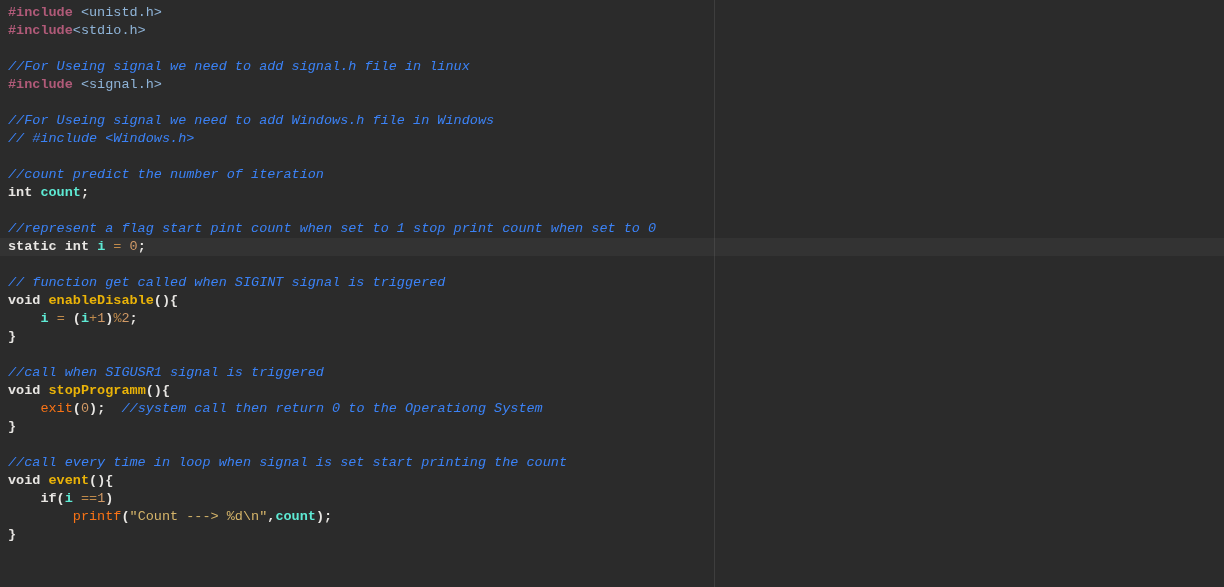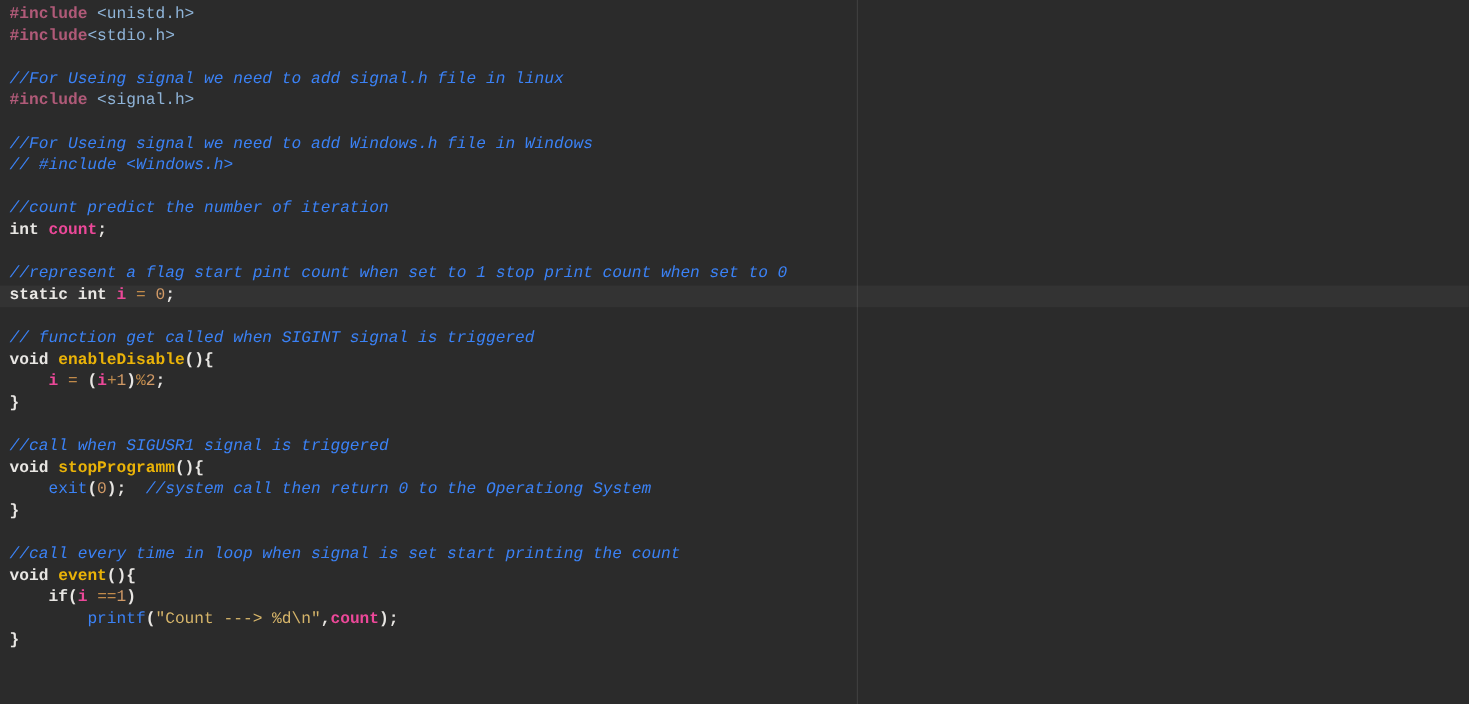--- a/index.html
+++ b/index.html
@@ -40,25 +40,25 @@
     width: 1224px;
     height: 18px;
     background: rgba(255,255,255,0.04);
     pointer-events: none;
   }
   .tok-include   { color: #B05A78; font-style: normal; font-weight: 600; }
   .tok-header    { color: #8FB4D8; font-style: normal; }
   .tok-comment   { color: #3b82f6; font-style: italic; }
   .tok-keyword   { color: #e8e6e3; font-style: normal; font-weight: 700; }
   .tok-func-decl { color: #eab308; font-style: normal; font-weight: 700; }
-  .tok-ident     { color: #ec4899; font-style: normal; font-weight: 600; }
+  .tok-ident     { color: #5eead4; font-style: normal; font-weight: 600; }
   .tok-plain     { color: #e8e6e3; font-style: normal; font-weight: 600; }
   .tok-op        { color: #C08A4A; font-style: normal; }
   .tok-num       { color: #D19A66; font-style: normal; }
-  .tok-call      { color: #3b82f6; font-style: normal; }
+  .tok-call      { color: #f97316; font-style: normal; }
   .tok-string    { color: #D6B56A; font-style: normal; }
   .tok-punct     { color: #e8e6e3; font-style: normal; font-weight: 600; }
 </style>
 </head>
 <body>
 
 <div class="hl-line" style="top: 238px;"></div>
 <div class="ruler"></div>
 <div class="editor" id="editor"><div style="height: 18px;"><span class="tok-include">#include </span><span class="tok-header">&lt;unistd.h&gt;</span></div><div style="height: 18px;"><span class="tok-include">#include</span><span class="tok-header">&lt;stdio.h&gt;</span></div><div style="height: 18px;">&nbsp;</div><div style="height: 18px;"><span class="tok-comment">//For Useing signal we need to add signal.h file in linux</span></div><div style="height: 18px;"><span class="tok-include">#include </span><span class="tok-header">&lt;signal.h&gt;</span></div><div style="height: 18px;">&nbsp;</div><div style="height: 18px;"><span class="tok-comment">//For Useing signal we need to add Windows.h file in Windows</span></div><div style="height: 18px;"><span class="tok-comment">// #include &lt;Windows.h&gt;</span></div><div style="height: 18px;">&nbsp;</div><div style="height: 18px;"><span class="tok-comment">//count predict the number of iteration</span></div><div style="height: 18px;"><span class="tok-keyword">int</span><span class="tok-plain"> </span><span class="tok-ident">count</span><span class="tok-punct">;</span></div><div style="height: 18px;">&nbsp;</div><div style="height: 18px;"><span class="tok-comment">//represent a flag start pint count when set to 1 stop print count when set to 0</span></div><div style="height: 18px;"><span class="tok-keyword">static</span><span class="tok-plain"> </span><span class="tok-keyword">int</span><span class="tok-plain"> </span><span class="tok-ident">i</span><span class="tok-plain"> </span><span class="tok-op">=</span><span class="tok-plain"> </span><span class="tok-num">0</span><span class="tok-punct">;</span></div><div style="height: 18px;">&nbsp;</div><div style="height: 18px;"><span class="tok-comment">// function get called when SIGINT signal is triggered</span></div><div style="height: 18px;"><span class="tok-keyword">void</span><span class="tok-plain"> </span><span class="tok-func-decl">enableDisable</span><span class="tok-punct">(){</span></div><div style="height: 18px;"><span class="tok-plain">    </span><span class="tok-ident">i</span><span class="tok-plain"> </span><span class="tok-op">=</span><span class="tok-plain"> </span><span class="tok-punct">(</span><span class="tok-ident">i</span><span class="tok-op">+</span><span class="tok-num">1</span><span class="tok-punct">)</span><span class="tok-op">%</span><span class="tok-num">2</span><span class="tok-punct">;</span></div><div style="height: 18px;"><span class="tok-punct">}</span></div><div style="height: 18px;">&nbsp;</div><div style="height: 18px;"><span class="tok-comment">//call when SIGUSR1 signal is triggered</span></div><div style="height: 18px;"><span class="tok-keyword">void</span><span class="tok-plain"> </span><span class="tok-func-decl">stopProgramm</span><span class="tok-punct">(){</span></div><div style="height: 18px;"><span class="tok-plain">    </span><span class="tok-call">exit</span><span class="tok-punct">(</span><span class="tok-num">0</span><span class="tok-punct">)</span><span class="tok-punct">;</span><span class="tok-plain">  </span><span class="tok-comment">//system call then return 0 to the Operationg System</span></div><div style="height: 18px;"><span class="tok-punct">}</span></div><div style="height: 18px;">&nbsp;</div><div style="height: 18px;"><span class="tok-comment">//call every time in loop when signal is set start printing the count</span></div><div style="height: 18px;"><span class="tok-keyword">void</span><span class="tok-plain"> </span><span class="tok-func-decl">event</span><span class="tok-punct">(){</span></div><div style="height: 18px;"><span class="tok-plain">    </span><span class="tok-keyword">if</span><span class="tok-punct">(</span><span class="tok-ident">i</span><span class="tok-plain"> </span><span class="tok-op">==</span><span class="tok-num">1</span><span class="tok-punct">)</span></div><div style="height: 18px;"><span class="tok-plain">        </span><span class="tok-call">printf</span><span class="tok-punct">(</span><span class="tok-string">"Count ---&gt; %d\n"</span><span class="tok-punct">,</span><span class="tok-ident">count</span><span class="tok-punct">)</span><span class="tok-punct">;</span></div><div style="height: 18px;"><span class="tok-punct">}</span></div></div>
 

